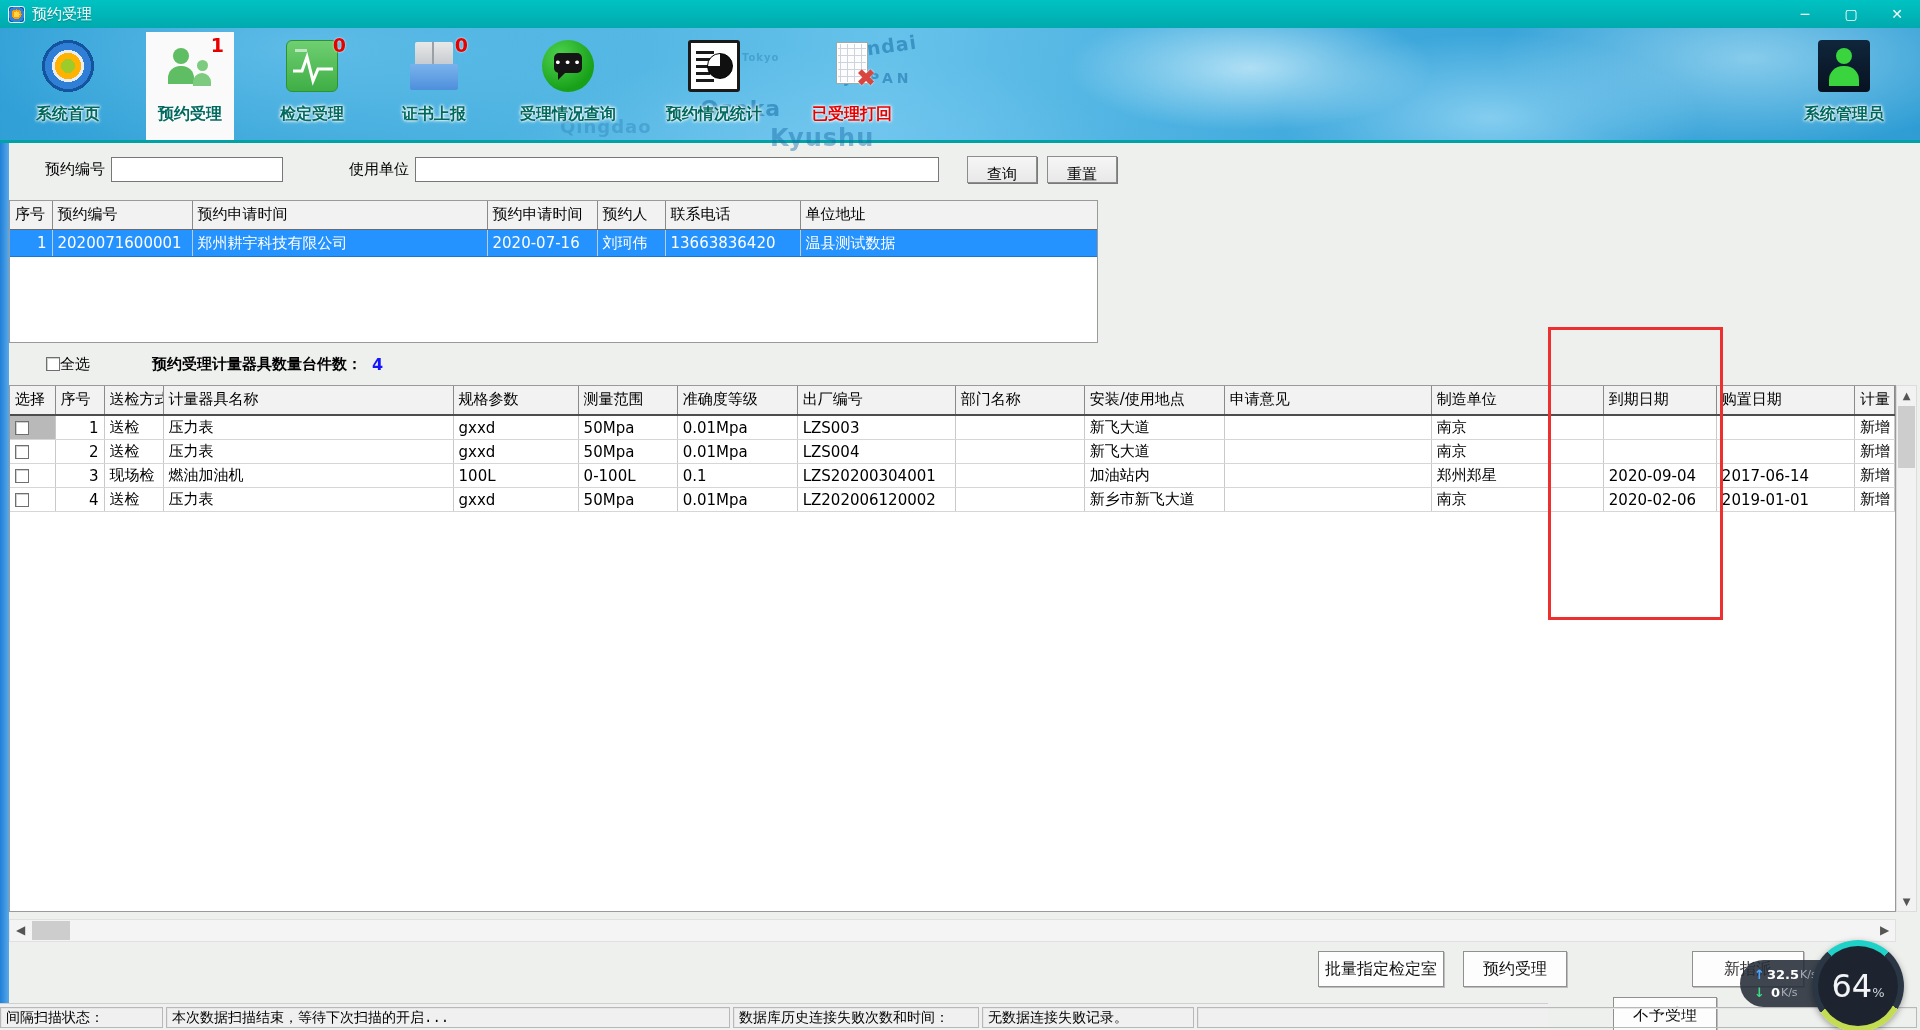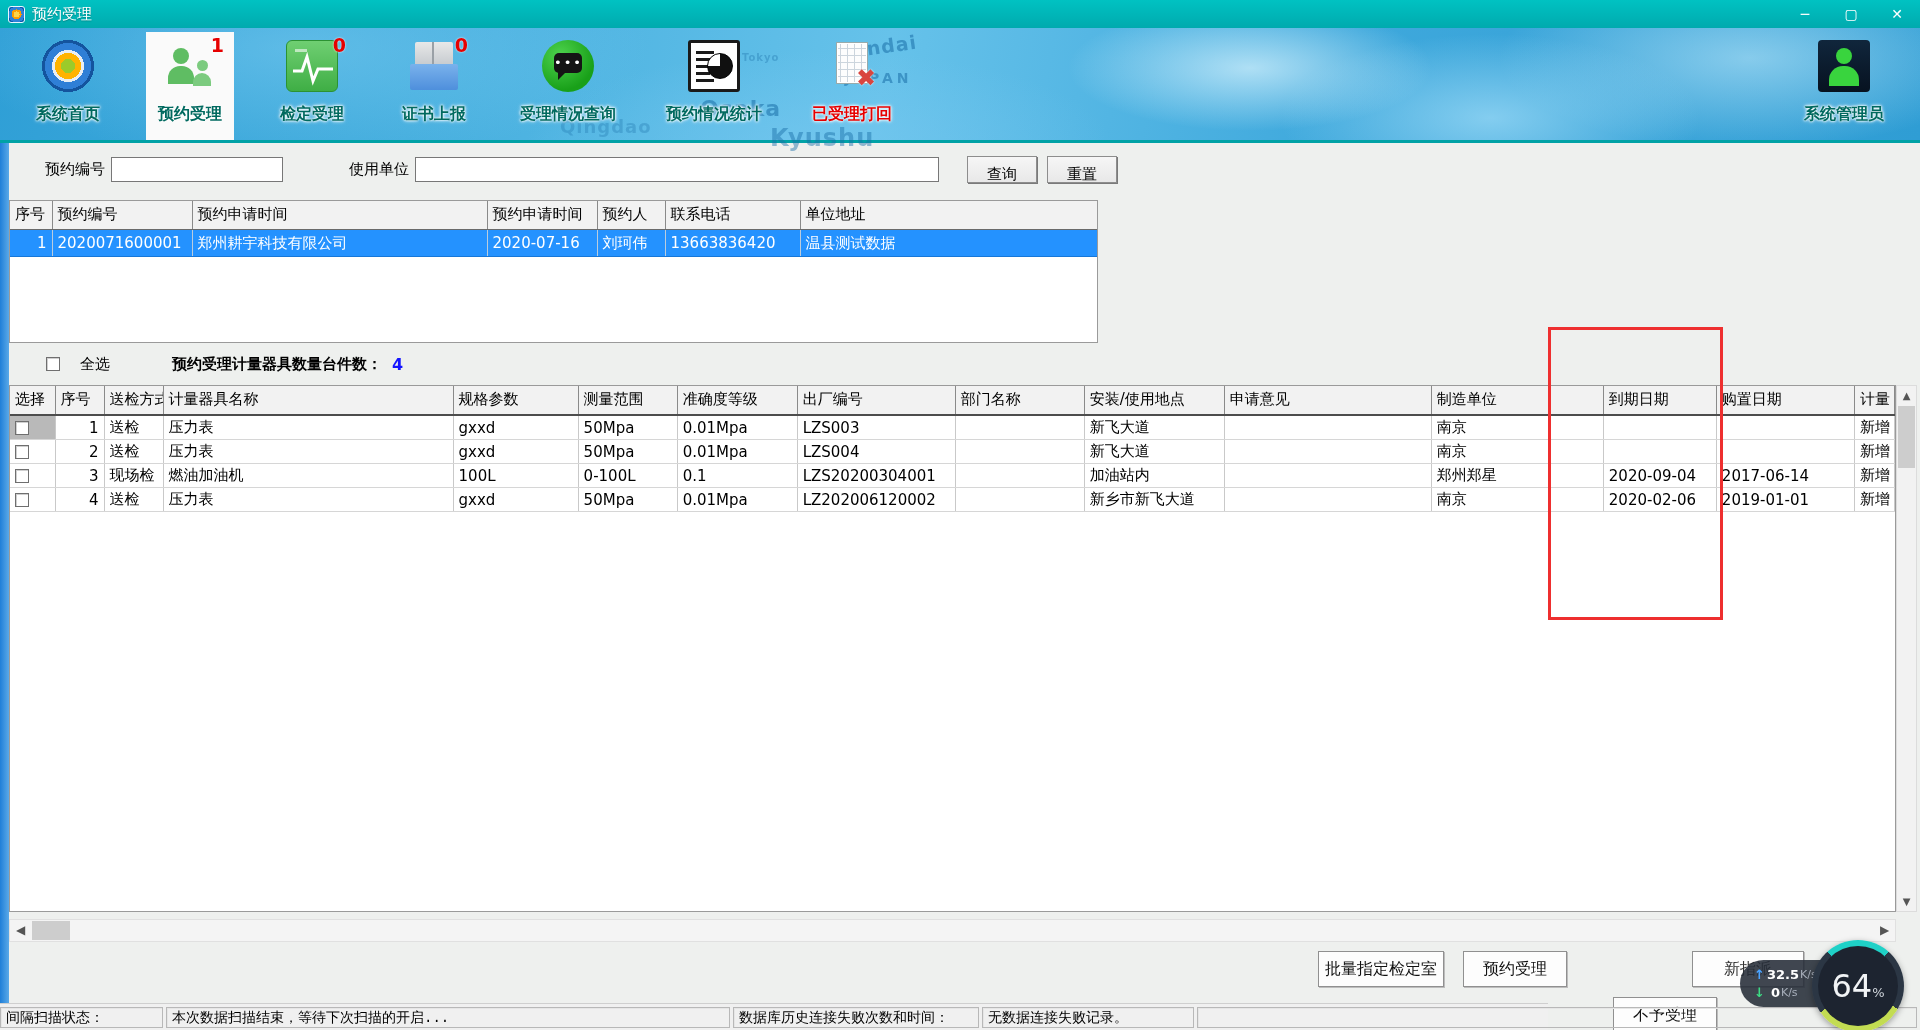--- a/index.html
+++ b/index.html
@@ -119,21 +119,21 @@
   .top-panel table.grid td { height:27px; border-right:1px solid #bcd; }
   tr.selected td { background:#2492ff; color:#fff; border-right:1px solid #6cb4ff; border-bottom:1px solid #1677d8; }
   td.num, th.num { text-align:right; }
   td.gray-cell { background:#b9b9b9; border-right:1px solid #8a8a8a; }
   .cb { display:inline-block; width:14px; height:14px; background:#fff; border:1px solid #6f6f6f;
     box-shadow:inset 1px 1px 0 #cfcfcf; vertical-align:middle; cursor:pointer; }
   
   .select-strip { position:absolute; left:9px; top:343px; width:1900px; height:42px;
     display:flex; align-items:center; font-size:15px; }
   .select-strip .cb { margin-left:37px; }
-  .select-strip .lbl { margin-left:20px; }
+  .select-strip .lbl { margin-left:0; }
   .select-strip .count-lbl { margin-left:62px; font-weight:bold; }
   .select-strip .count-val { margin-left:10px; color:#1414ff; font-weight:bold; font-size:16px; }
   
   .vscroll { position:absolute; left:1896px; top:385px; width:21px; height:527px;
     background:#f2f2f2; border:1px solid #dcdcdc; }
   .vscroll .arrow { position:absolute; left:0; width:19px; height:19px; background:#f2f2f2;
     color:#555; font-size:10px; text-align:center; line-height:19px; cursor:pointer; }
   .vscroll .arrow.up { top:0; }
   .vscroll .arrow.down { bottom:0; }
   .vscroll .thumb { position:absolute; left:1px; top:20px; width:17px; height:62px; background:#cdcdcd; cursor:pointer; }

